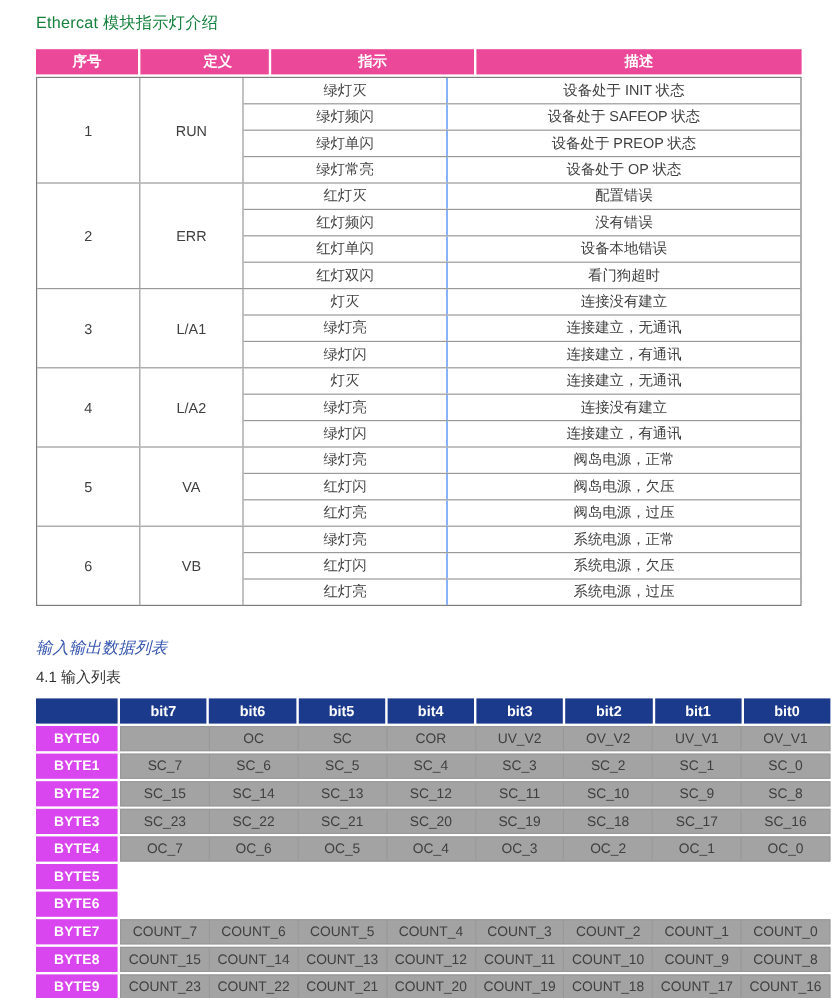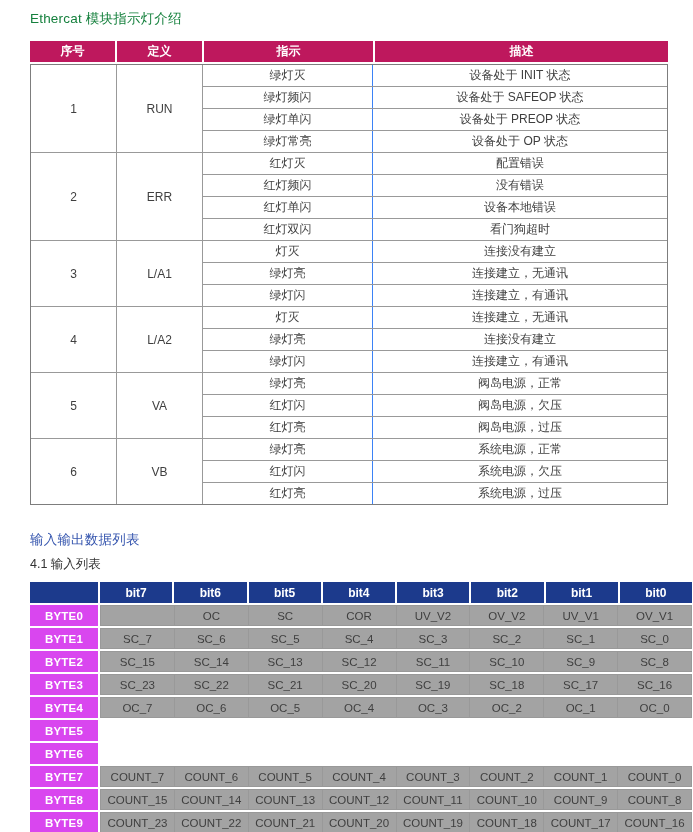--- a/index.html
+++ b/index.html
@@ -5,32 +5,32 @@
   html,body{margin:0;padding:0;background:#ffffff;}
   body{
     width:693px;height:832px;
     font-family:"Liberation Sans","DejaVu Sans",sans-serif;
     color:#3f3f3f;overflow:hidden;
   }
   .page{padding:6px 25px 0 30px;}
 
   
   .doc-title{font-size:13.5px;color:#15803d;margin:4px 0 13px 0;font-weight:400;letter-spacing:.2px;}
-  .section-title{font-size:13.5px;color:#3555ae;margin:26px 0 7px 0;font-weight:400;letter-spacing:.2px;}
+  .section-title{font-size:13.5px;color:#3555ae;margin:26px 0 7px 0;font-weight:400;letter-spacing:.2px;font-style:italic;}
   .sub-title{font-size:12.5px;color:#333333;margin:0 0 9px 0;font-weight:400;}
 
   
   .t1{width:638px;}
   .t1-head{display:flex;gap:2px;}
   .t1-head .hc{
-    background:#be185d;color:#ffffff;font-size:12px;font-weight:700;
+    background:#ec4899;color:#ffffff;font-size:12px;font-weight:700;
     height:21px;display:flex;align-items:center;justify-content:center;
   }
   .hc.w-no{width:85px;}
-  .hc.w-def{width:85px;}
+  .hc.w-def{width:85px;padding-left:22px;}
   .hc.w-ind{width:169px;}
   .hc.w-desc{flex:1;}
   .t1-body{border:1px solid #7d7d7d;margin-top:2px;}
   .grp{display:flex;}
   .grp + .grp{border-top:1px solid #999999;}
   .c-no{width:85px;border-right:1px solid #999999;display:flex;align-items:center;justify-content:center;font-size:12px;}
   .c-def{width:85px;border-right:1px solid #999999;display:flex;align-items:center;justify-content:center;font-size:12px;}
   .c-rows{flex:1;display:flex;flex-direction:column;}
   .sr{display:flex;height:21px;}
   .sr + .sr{border-top:1px solid #999999;}

